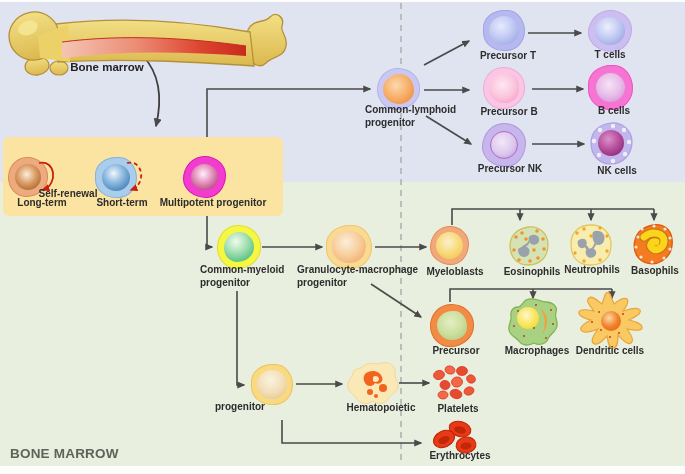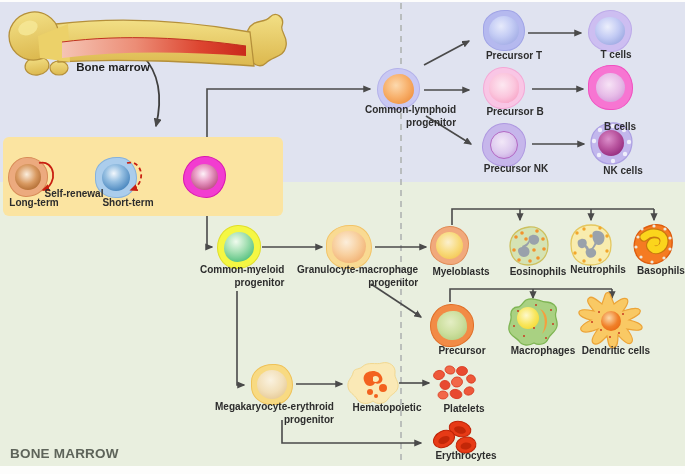--- a/index.html
+++ b/index.html
@@ -8,22 +8,22 @@
   .bg-top{position:absolute;left:0;top:2px;width:685px;height:180px;background:#e0e3f0;}
   .bg-bottom{position:absolute;left:0;top:182px;width:685px;height:284px;background:#e9efdf;}
   .strip-bottom{position:absolute;left:0;top:466px;width:685px;height:8px;background:#fdfdfc;}
   .hsc-box{position:absolute;left:3px;top:137px;width:280px;height:79px;background:#fbe4a1;border-radius:6px;}
   .overlay{position:absolute;left:0;top:0;}
   .cell{position:absolute;box-sizing:border-box;}
   .cell .inner{position:absolute;border-radius:50%;}
   .r1{border-radius:48% 52% 55% 45% / 52% 48% 50% 50%;}
   .r2{border-radius:55% 45% 48% 52% / 45% 55% 52% 48%;}
   .r3{border-radius:50% 50% 45% 55% / 55% 45% 55% 45%;}
-  .lbl{position:absolute;font-weight:700;font-size:10px;color:#2d2d2d;white-space:nowrap;line-height:13px;text-align:right;}
-  .c{transform:translateX(-50%);margin-left:6px;}
+  .lbl{position:absolute;font-weight:700;font-size:10px;color:#2d2d2d;white-space:nowrap;line-height:13px;}
+  .c{transform:translateX(-50%);}
   .title{font-size:11px;}
   .small{font-size:10px;}
   .bone-lbl{font-size:11.5px;color:#222;}
   .region{font-size:13.5px;color:#5e645a;letter-spacing:.2px;}
   svg{display:block;}
 </style>
 </head>
 <body>
 
 <div class="canvas">
@@ -303,52 +303,52 @@
       <marker id="ahr" markerWidth="4.5" markerHeight="4" refX="3.6" refY="2" orient="auto">
         <path d="M0,0 L4.5,2 L0,4 Z" fill="#c81e10"></path>
       </marker>
     </defs>
     <path d="M39,163 C55,159 59,184 43,190" fill="none" stroke="#c81e10" stroke-width="1.8" marker-end="url(#ahr)"></path>
     <path d="M127,163 C143,159 147,184 131,190" fill="none" stroke="#c81e10" stroke-width="1.8" stroke-dasharray="4,3" marker-end="url(#ahr)"></path>
   </svg>
 
   <div class="lbl c bone-lbl" style="left:107px;top:61px">Bone marrow</div>
   <div class="lbl c small" style="left:68px;top:187px">Self-renewal</div>
-  <div class="lbl c" style="left:28px;top:196px">Long-term</div>
+  <div class="lbl c" style="left:42px;top:196px">Long-term</div>
   <div class="lbl c" style="left:122px;top:196px">Short-term</div>
+  <div class="lbl c" style="left:213px;top:196px">Multipotent progenitor</div>
 
   <div class="lbl" style="left:365px;top:103px">
     <div>Common-lymphoid</div>
     <div>progenitor</div>
   </div>
   <div class="lbl c" style="left:508px;top:49px">Precursor T</div>
   <div class="lbl c" style="left:610px;top:48px">T cells</div>
   <div class="lbl c" style="left:509px;top:105px">Precursor B</div>
-  <div class="lbl c" style="left:614px;top:120px">B cells</div>
+  <div class="lbl c" style="left:614px;top:104px">B cells</div>
   <div class="lbl c" style="left:510px;top:162px">Precursor NK</div>
   <div class="lbl c" style="left:617px;top:164px">NK cells</div>
 
   <div class="lbl" style="left:200px;top:263px">
     <div>Common-myeloid</div>
     <div>progenitor</div>
   </div>
   <div class="lbl" style="left:297px;top:263px">
     <div>Granulocyte-macrophage</div>
     <div>progenitor</div>
   </div>
   <div class="lbl c" style="left:455px;top:265px">Myeloblasts</div>
   <div class="lbl c" style="left:532px;top:265px">Eosinophils</div>
   <div class="lbl c" style="left:592px;top:263px">Neutrophils</div>
   <div class="lbl c" style="left:655px;top:264px">Basophils</div>
   <div class="lbl c" style="left:456px;top:344px">Precursor</div>
   <div class="lbl c" style="left:537px;top:344px">Macrophages</div>
   <div class="lbl c" style="left:610px;top:344px">Dendritic cells</div>
 
   <div class="lbl" style="left:215px;top:400px">
-    <div>Megakaryocyte-erythroid</div>
     <div>progenitor</div>
   </div>
   <div class="lbl c" style="left:381px;top:401px">Hematopoietic</div>
   <div class="lbl c" style="left:458px;top:402px">Platelets</div>
   <div class="lbl c" style="left:460px;top:449px">Erythrocytes</div>
 
   <div class="lbl region" style="left:10px;top:447px">BONE MARROW</div>
 
   <div class="strip-bottom"></div>
 </div>

